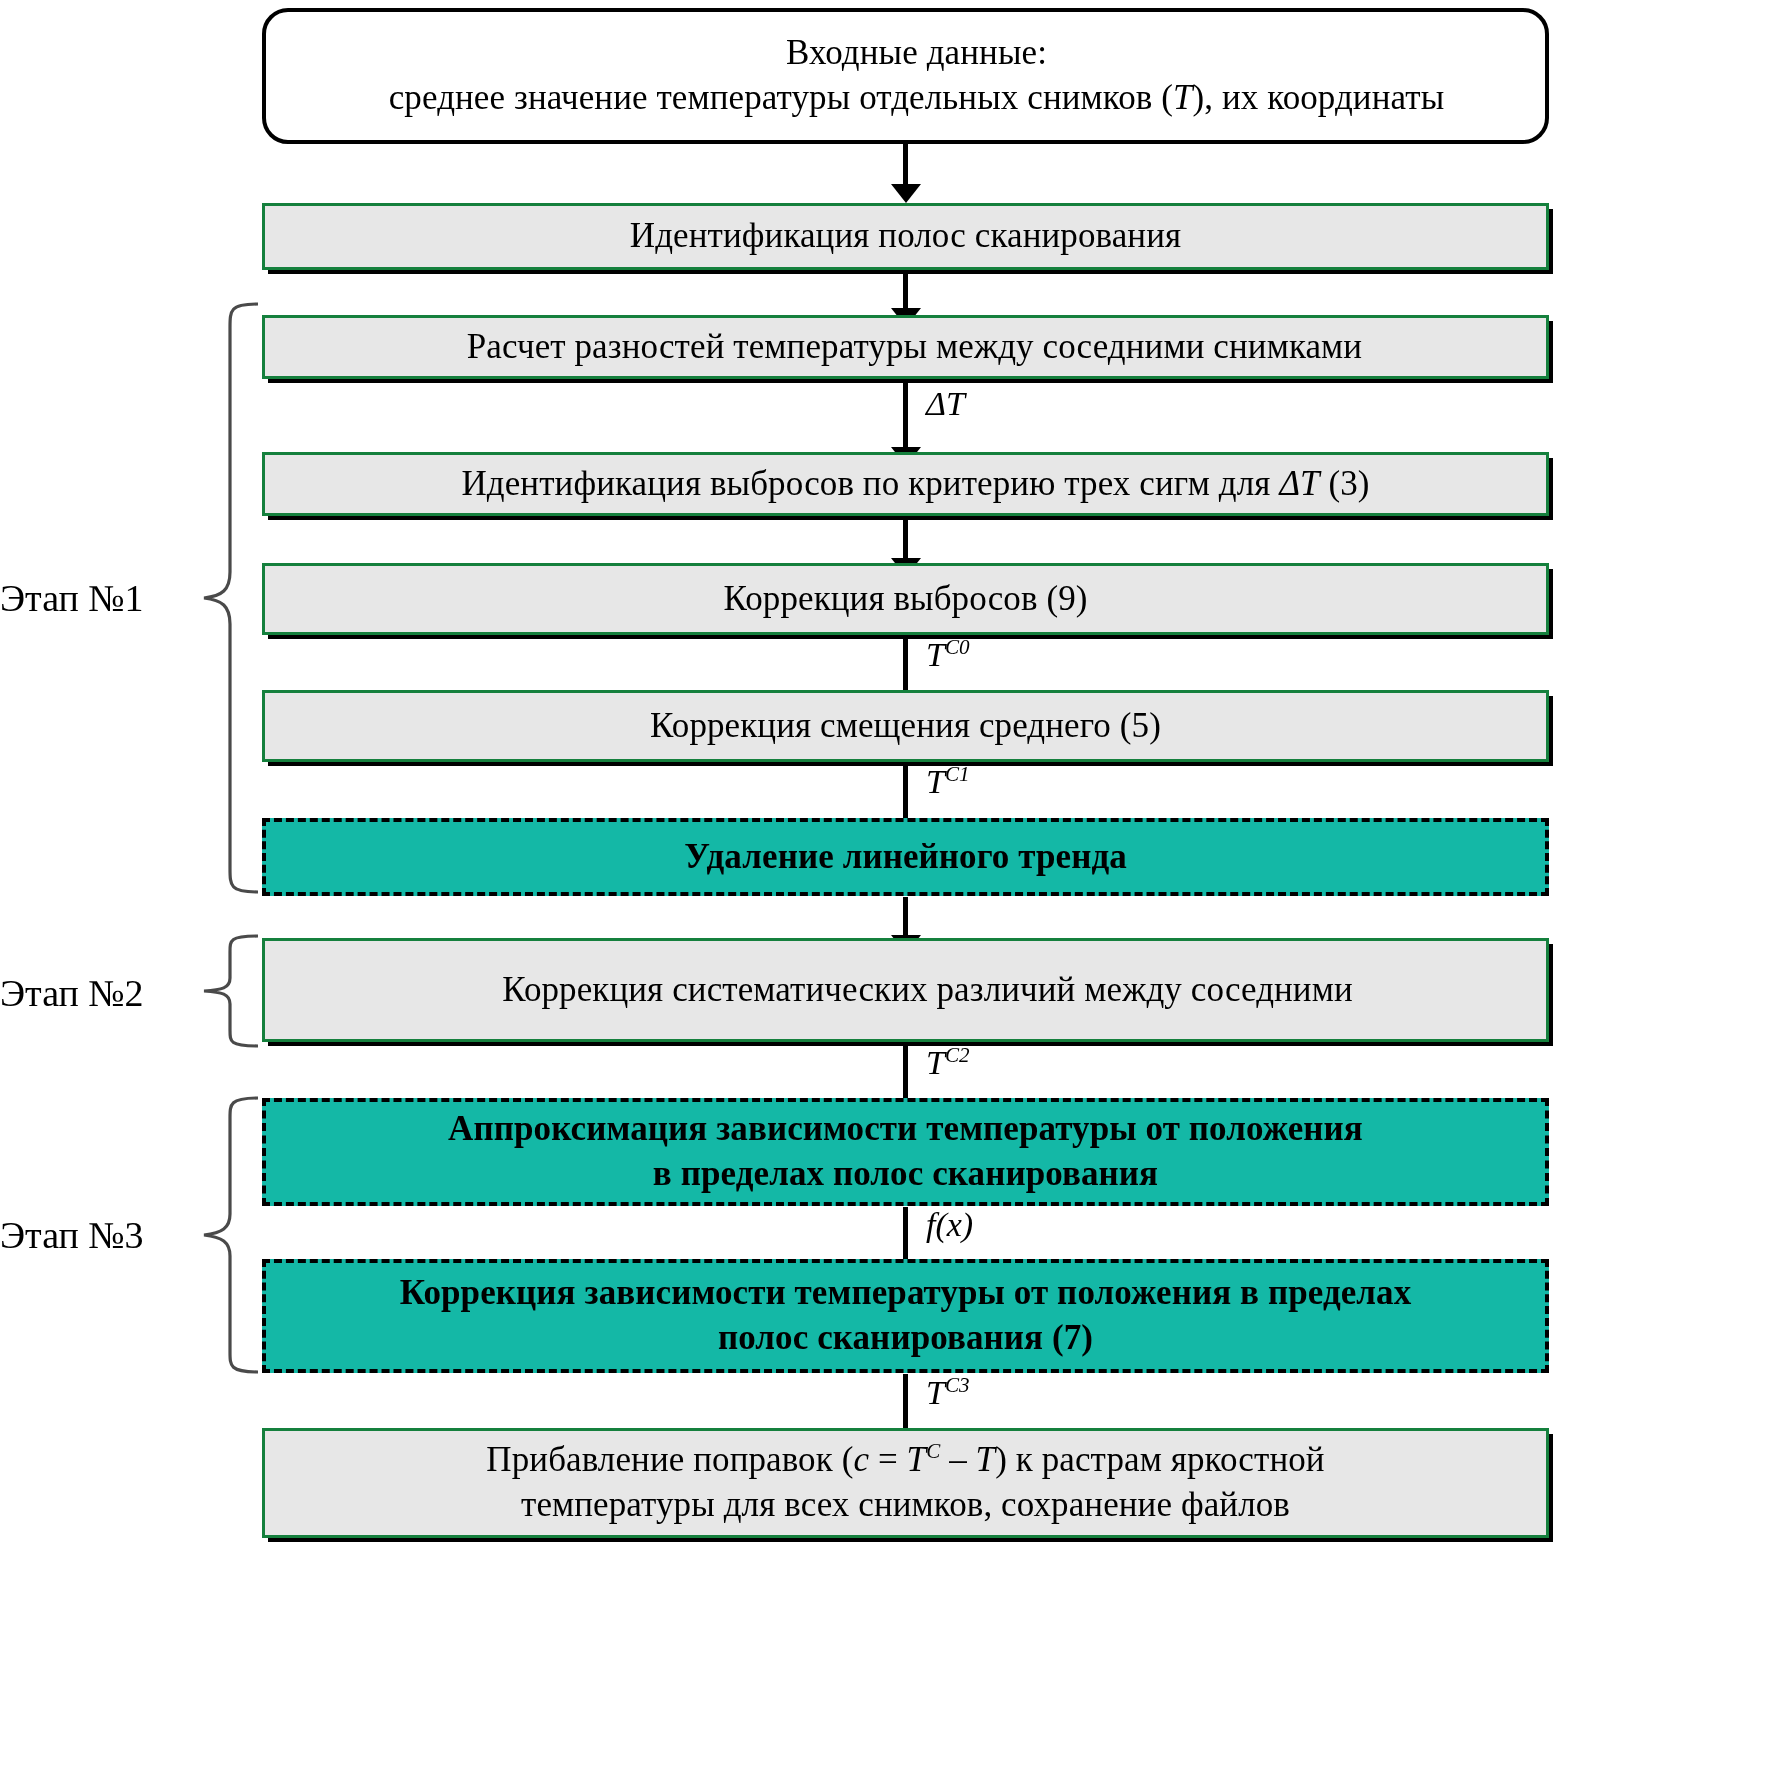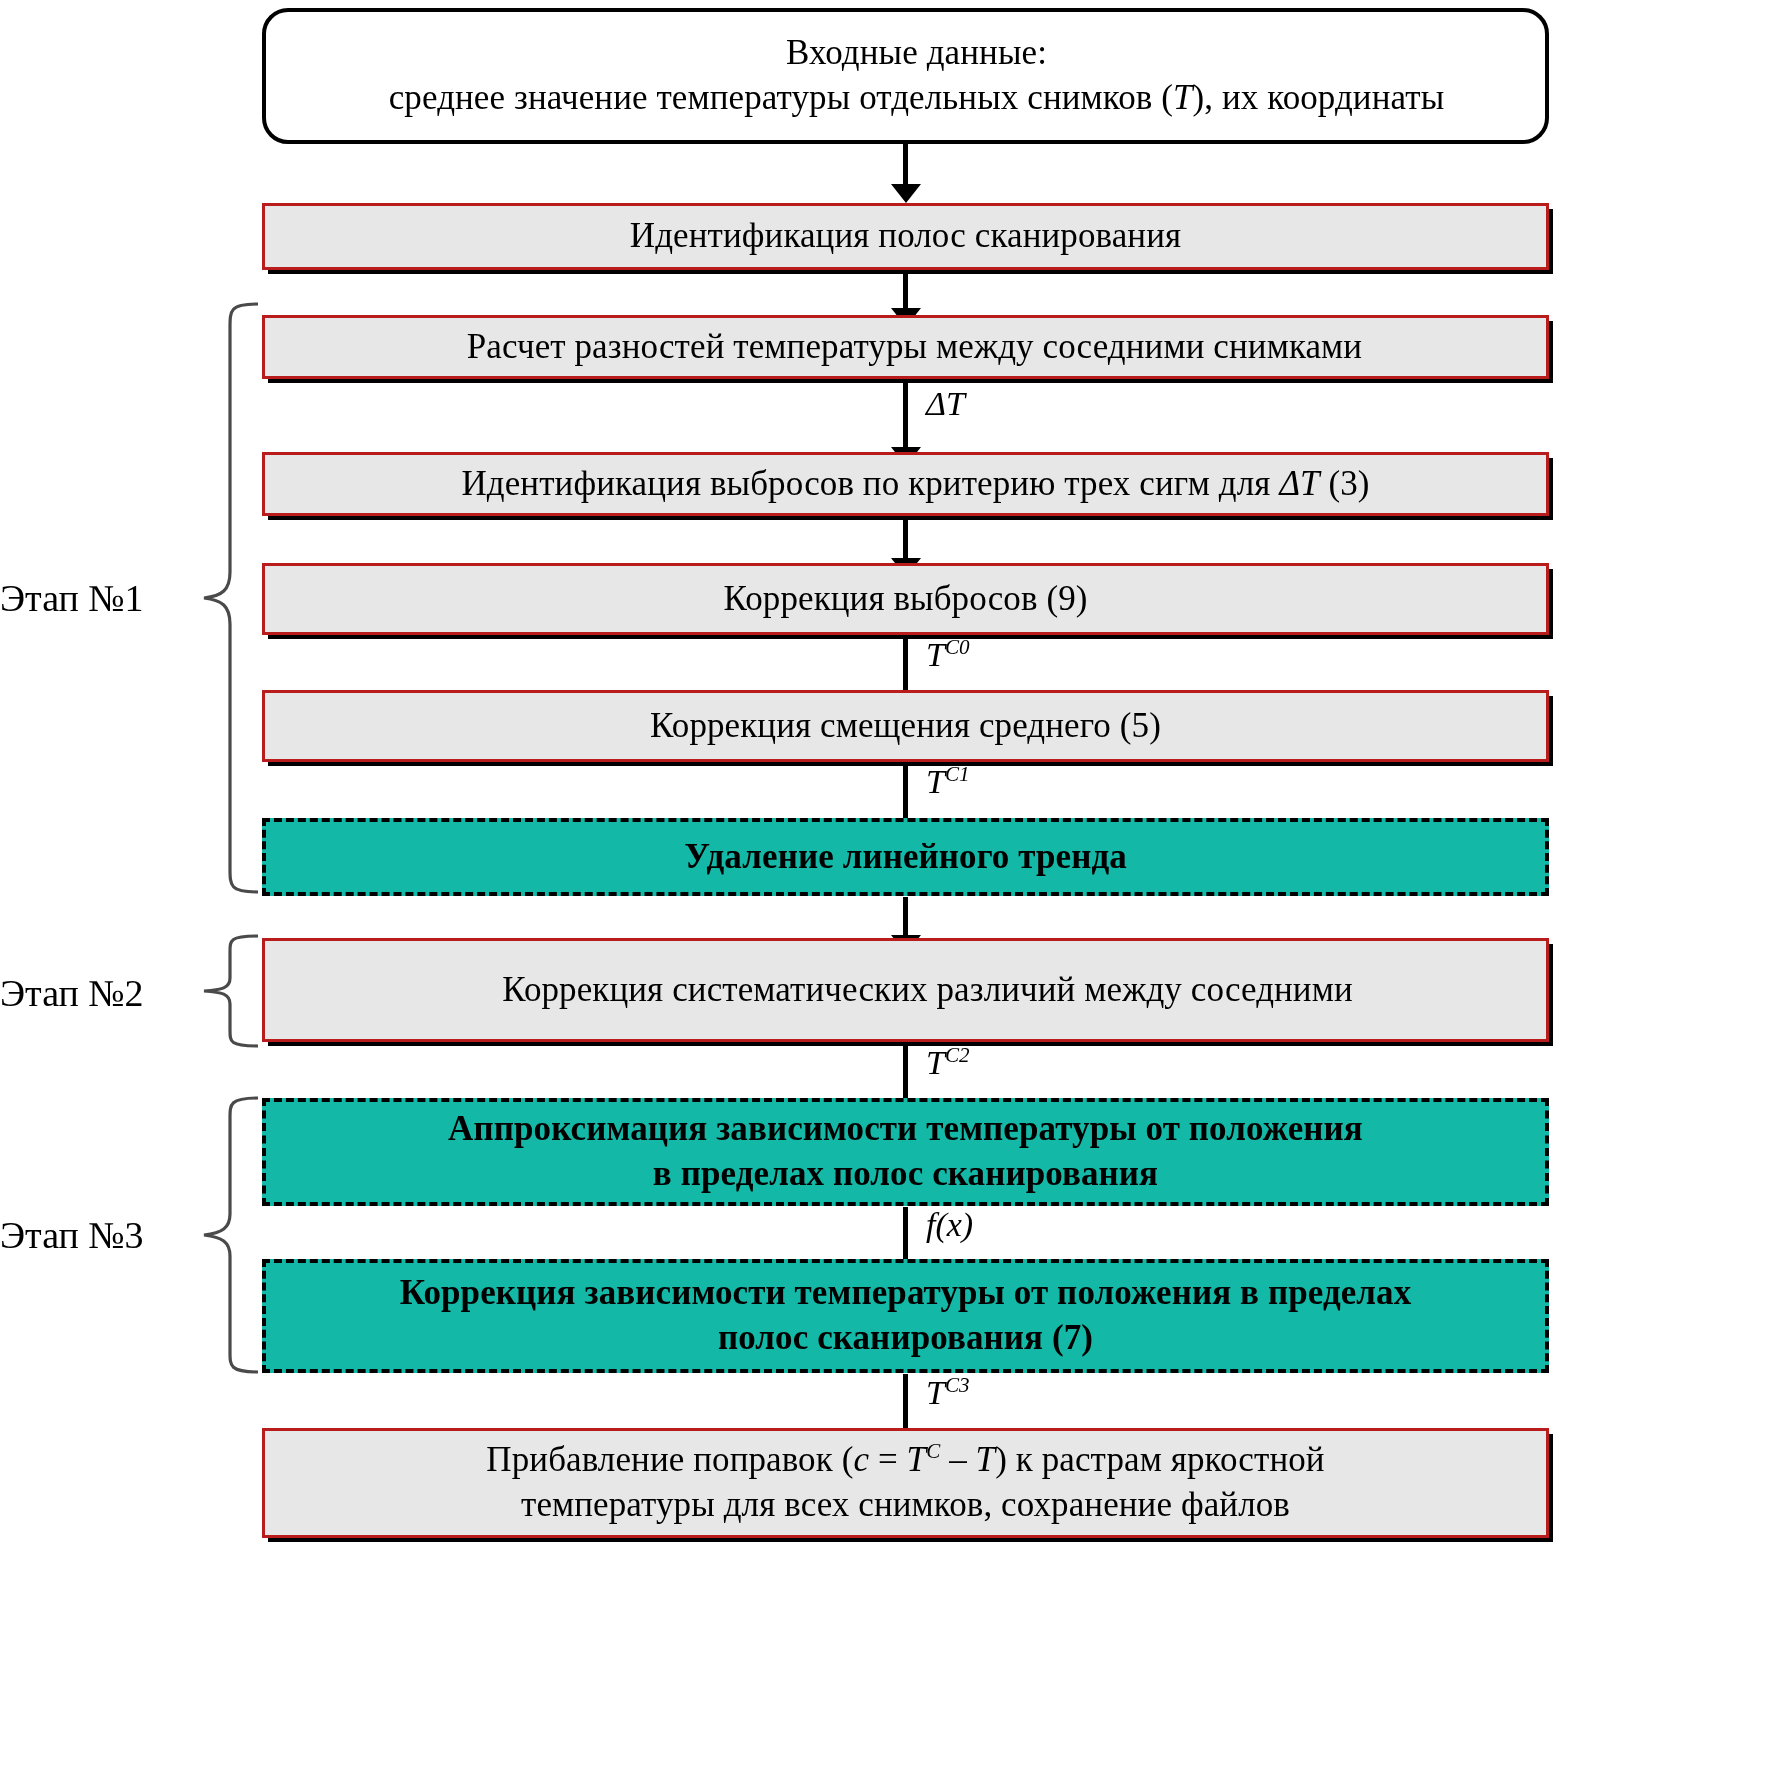--- a/index.html
+++ b/index.html
@@ -30,21 +30,21 @@
     justify-content: center;
     text-align: center;
     font-size: 35px;
     line-height: 1.28;
     letter-spacing: 0.1px;
   }
   .node .txt { padding: 0 14px; }
 
   .node.solid {
     background: #e7e7e7;
-    border: 3px solid #b91c1c;
+    border: 3px solid #15803d;
     box-shadow: 5px 5px 0 -1px #000000;
   }
   .node.dashed {
     background: #14b8a6;
     border: 4px dashed #000000;
     font-weight: bold;
   }
   .node.rounded {
     background: #ffffff;
     border: 4px solid #000000;

